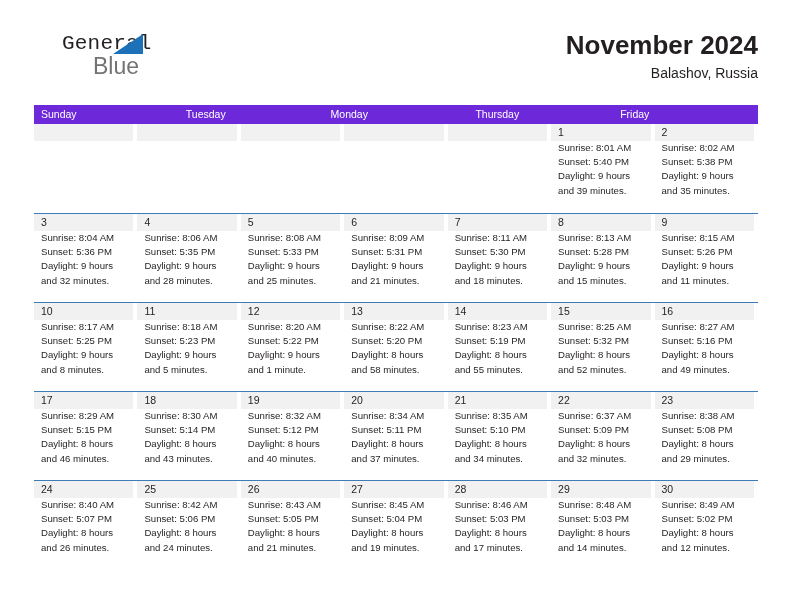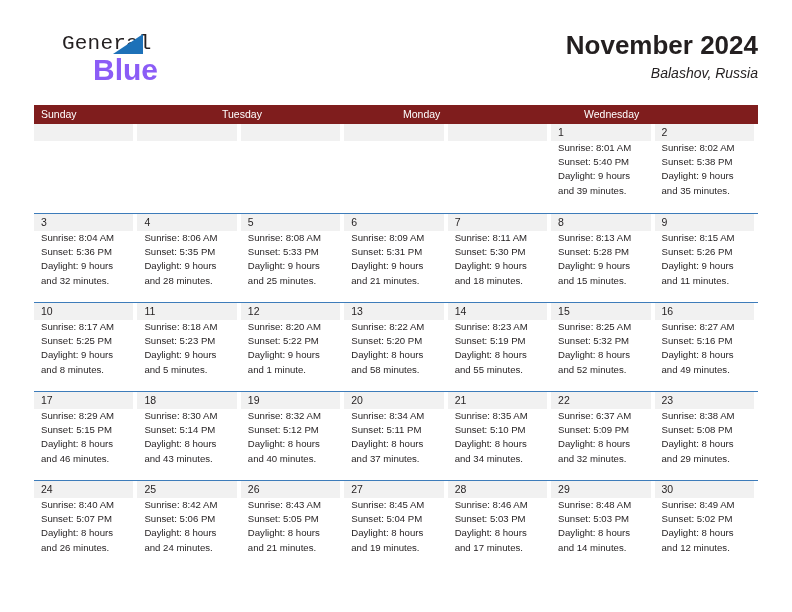--- a/index.html
+++ b/index.html
@@ -53,57 +53,56 @@
     top: 2px;
     width: 0;
     height: 0;
     border-left: 30px solid transparent;
     border-bottom: 20px solid #1d71b8;
   }
   .logo-blue {
     position: absolute;
     left: 59px;
     top: 21px;
-    font-size: 30px;
-    color: #8b5cf6;
+    font-size: 23px;
+    color: #737373;
     font-family: "Liberation Sans", sans-serif;
-    font-weight: 700;
+    font-weight: 400;
   }
   .title-block {
     position: absolute;
     right: 0;
     top: 0;
     text-align: right;
   }
   .title {
     font-size: 26px;
     font-weight: 700;
     color: #231f20;
     line-height: 34px;
     white-space: nowrap;
   }
   .subtitle {
     font-size: 14px;
     font-weight: 400;
     color: #231f20;
     line-height: 22px;
     white-space: nowrap;
-    font-style: italic;
   }
 
   
   .calendar {
     position: absolute;
     left: 34px;
     top: 105px;
     width: 724px;
   }
   .cal-head {
     display: flex;
-    background: #7f1d1d;
+    background: #6d28d9;
     height: 19px;
   }
   .cal-head .hcell {
     flex: 1 1 0;
     color: #ffffff;
     font-size: 10.5px;
     line-height: 19px;
     padding-left: 7px;
     box-sizing: border-box;
     white-space: nowrap;
@@ -164,21 +163,22 @@
     </div>
 
   </div>
 
   <div class="calendar">
 
     <div class="cal-head">
       <div class="hcell">Sunday</div>
       <div class="hcell">Tuesday</div>
       <div class="hcell">Monday</div>
-      <div class="hcell">Wednesday</div>
+      <div class="hcell">Thursday</div>
+      <div class="hcell">Friday</div>
     </div>
 
     <div class="week first">
       <div class="daycell empty">
         <div class="daynum"></div>
         <div class="info">
           <div></div>
           <div></div>
           <div></div>
           <div></div>

